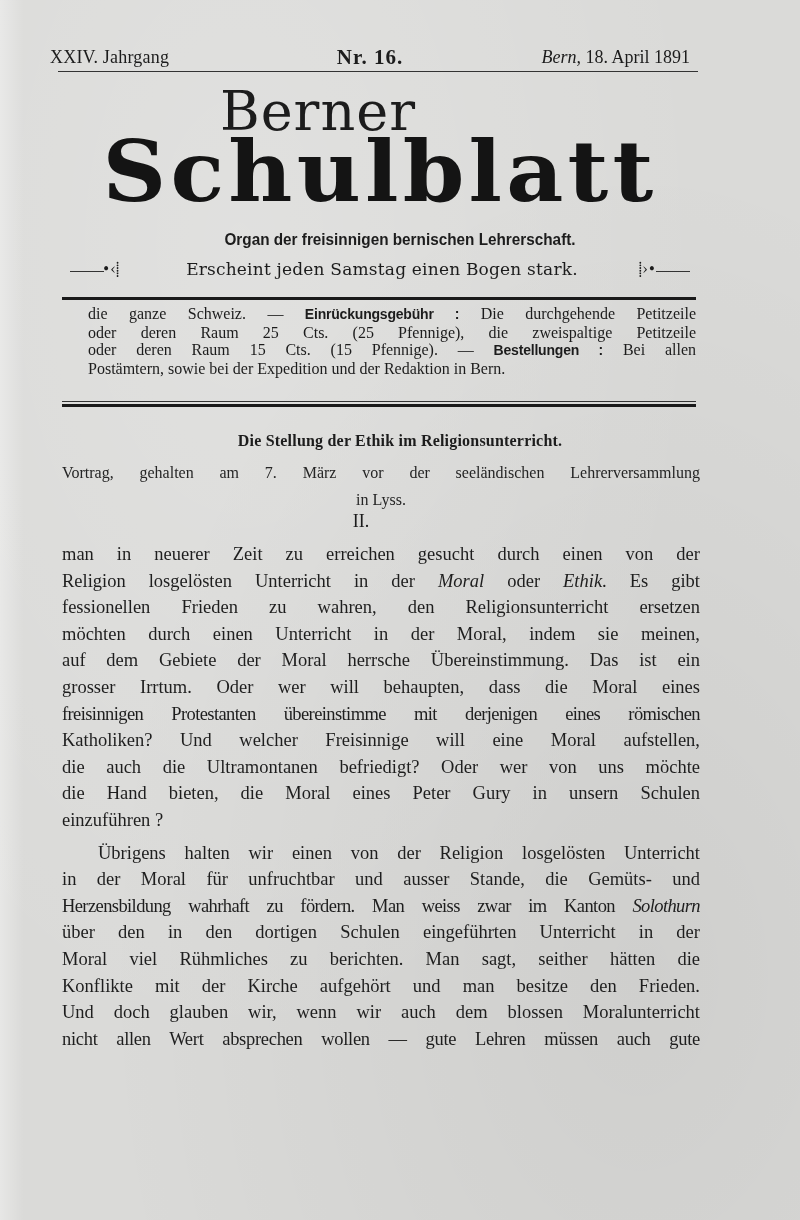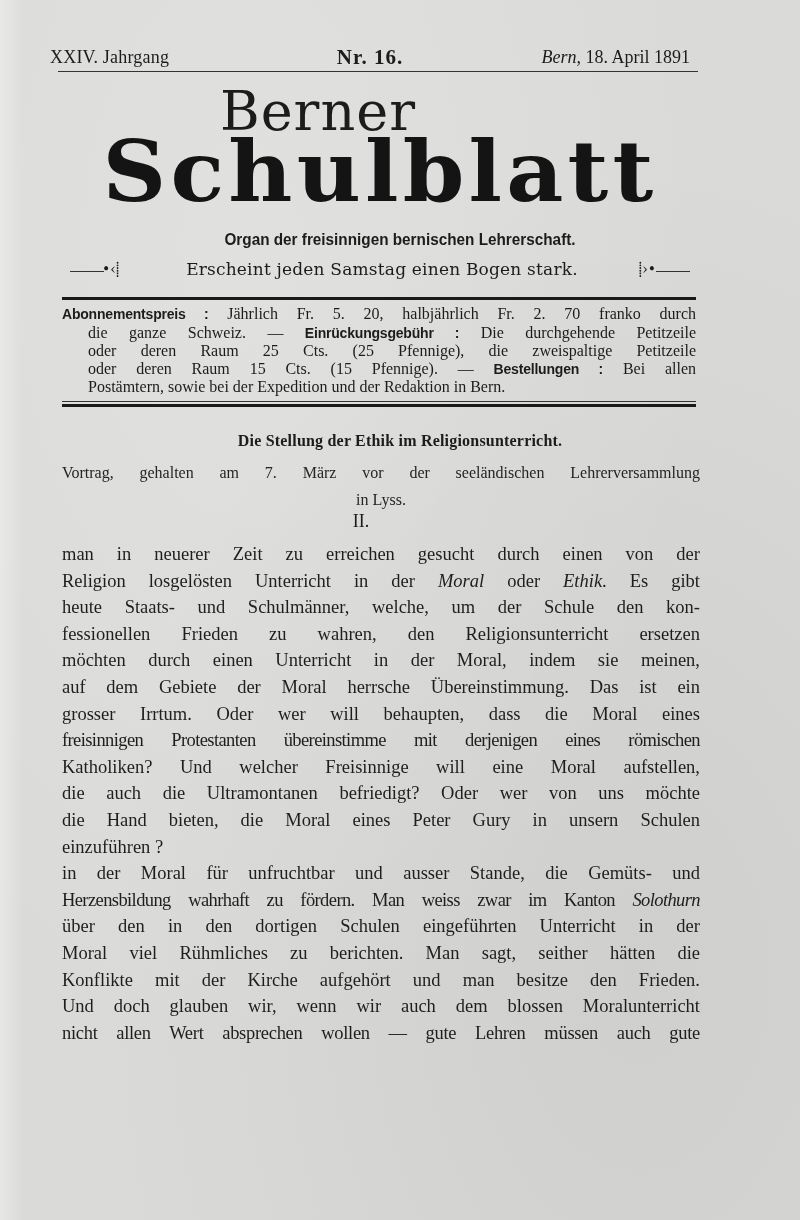--- a/index.html
+++ b/index.html
@@ -178,50 +178,49 @@
     <span class="line-l"></span>
     <span class="orn-l">•‹⸽</span>
     <span class="text">Erscheint jeden Samstag einen Bogen stark.</span>
     <span class="orn-r">⸽›•</span>
     <span class="line-r"></span>
   </div>
 
   <div class="rule-thick" style="top:297px;"></div>
 
   <div class="infobox">
-    <span class="line"><b>Abonnementspreis :</b> <span>Jährlich Fr. 5. 20, halbjährlich Fr. 2. 70 franko durch</span></span>
     <span class="line indent"><span>die ganze Schweiz. —</span> <b>Einrückungsgebühr :</b> <span>Die durchgehende Petitzeile</span></span>
     <span class="line indent">oder deren Raum 25 Cts. (25 Pfennige), die zweispaltige Petitzeile</span>
     <span class="line indent"><span>oder deren Raum 15 Cts. (15 Pfennige). —</span> <b>Bestellungen :</b> <span>Bei allen</span></span>
     <span class="line indent last">Postämtern, sowie bei der Expedition und der Redaktion in Bern.</span>
   </div>
 
   <div class="rule-thin" style="top:401px;"></div>
   <div class="rule-thick" style="top:404px;"></div>
 
   <div class="article-title">Die Stellung der Ethik im Religionsunterricht.</div>
   <div class="article-sub">
     <span class="l1">Vortrag, gehalten am 7. März vor der seeländischen Lehrerversammlung</span>
     <span class="l2">in Lyss.</span>
   </div>
   <div class="section-num">II.</div>
 
   <div class="body-text">
     <span class="ln">man in neuerer Zeit zu erreichen gesucht durch einen von der</span>
     <span class="ln"><span>Religion losgelösten Unterricht in der </span><i>Moral</i><span> oder </span><i>Ethik</i><span>. Es gibt</span></span>
-    <span class="ln">heute Staats- und Schulmänner, welche, um der Schule den kon-</span>
     <span class="ln">fessionellen Frieden zu wahren, den Religionsunterricht ersetzen</span>
     <span class="ln">möchten durch einen Unterricht in der Moral, indem sie meinen,</span>
     <span class="ln">auf dem Gebiete der Moral herrsche Übereinstimmung. Das ist ein</span>
     <span class="ln">grosser Irrtum. Oder wer will behaupten, dass die Moral eines</span>
     <span class="ln" style="letter-spacing:-0.6px;">freisinnigen Protestanten übereinstimme mit derjenigen eines römischen</span>
     <span class="ln">Katholiken? Und welcher Freisinnige will eine Moral aufstellen,</span>
     <span class="ln">die auch die Ultramontanen befriedigt? Oder wer von uns möchte</span>
     <span class="ln">die Hand bieten, die Moral eines Peter Gury in unsern Schulen</span>
     <span class="ln short">einzuführen ?</span>
+    <span class="ln indent gap">Übrigens halten wir einen von der Religion losgelösten Unterricht</span>
     <span class="ln">in der Moral für unfruchtbar und ausser Stande, die Gemüts- und</span>
     <span class="ln" style="letter-spacing:-0.6px;"><span>Herzensbildung wahrhaft zu fördern. Man weiss zwar im Kanton </span><i>Solothurn</i></span>
     <span class="ln">über den in den dortigen Schulen eingeführten Unterricht in der</span>
     <span class="ln">Moral viel Rühmliches zu berichten. Man sagt, seither hätten die</span>
     <span class="ln">Konflikte mit der Kirche aufgehört und man besitze den Frieden.</span>
     <span class="ln">Und doch glauben wir, wenn wir auch dem blossen Moralunterricht</span>
     <span class="ln" style="letter-spacing:-0.3px;">nicht allen Wert absprechen wollen — gute Lehren müssen auch gute</span>
   </div>
 
 </div>

